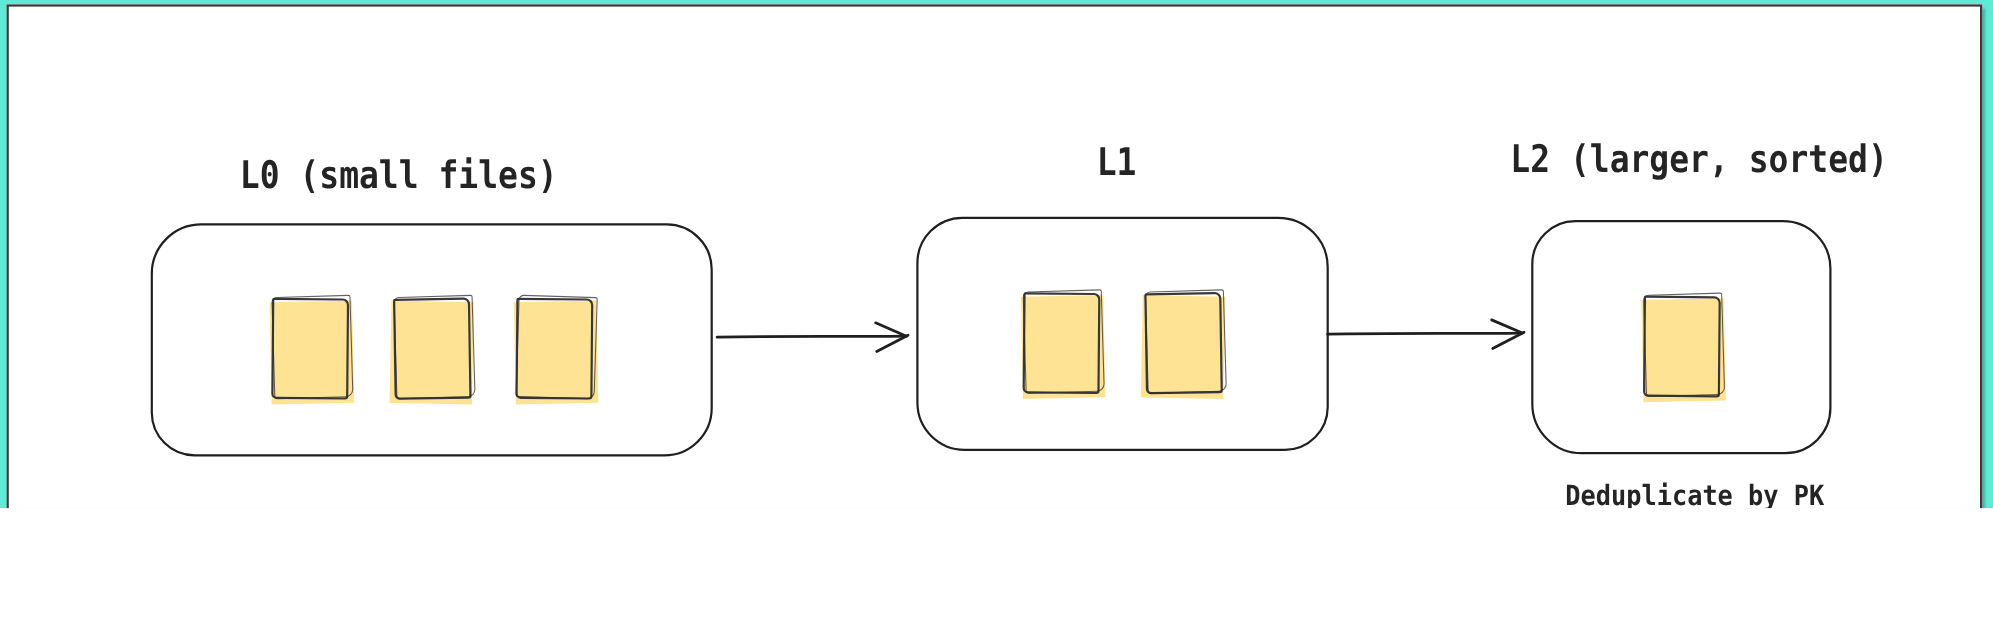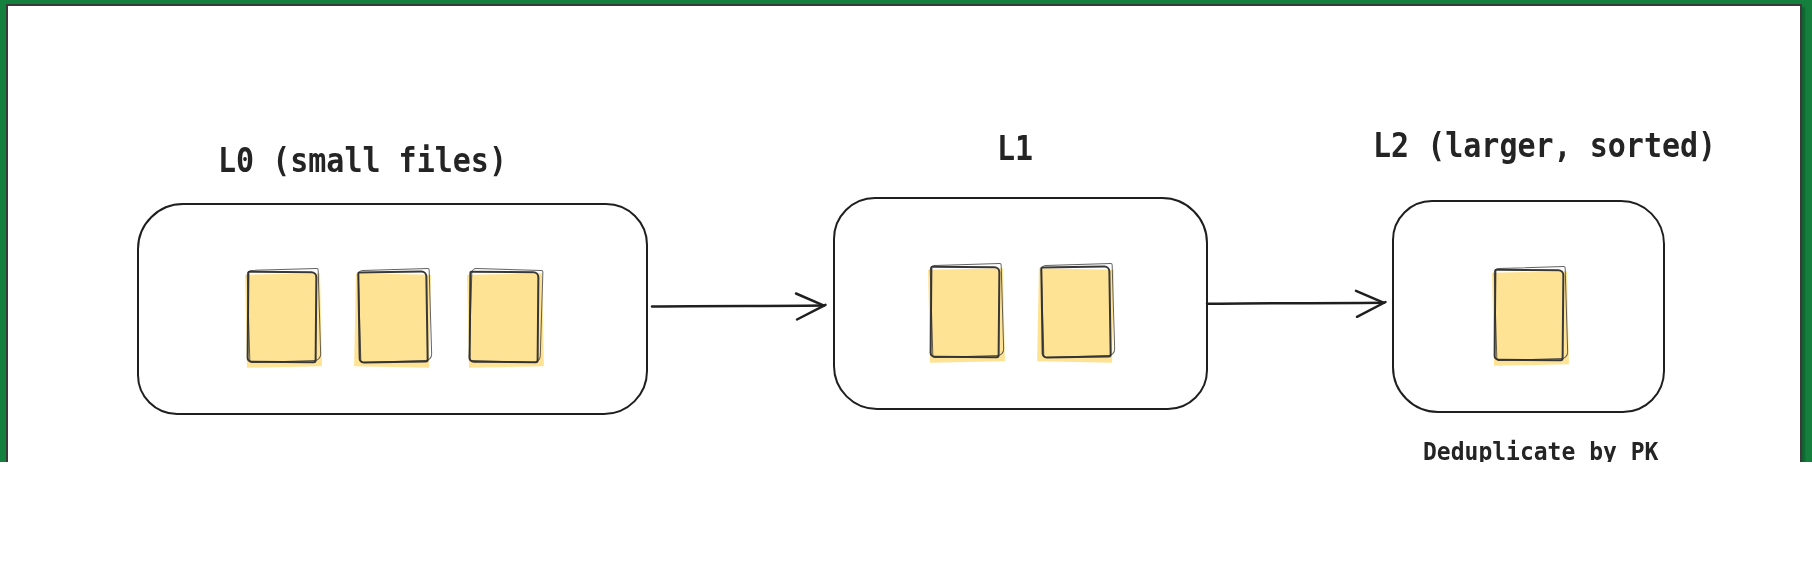--- a/index.html
+++ b/index.html
@@ -1,17 +1,17 @@
 <!DOCTYPE html>
 <html style="--file-fill: #ffe395; --stroke: #1f1f1f; --frame-border: #3a3a3a; --background: #ffffff;"><head>
 <meta charset="utf-8">
 <style>
   html,body{margin:0;padding:0;background:#fff;}
   .canvas{
-    position:relative;width:1812px;height:462px;background:#15803d;
+    position:relative;width:1812px;height:462px;background:#5eead4;
     overflow:hidden;
     font-family:"DejaVu Sans Mono","Liberation Mono",monospace;
     color:#242424;
   }
   
   .frame{
     position:absolute;left:6px;top:4px;width:1792px;height:545px;
     border:2.5px solid #3a3a3a;background:#fff;
     box-shadow:3px 3px 2px rgba(0,0,0,.22);
   }

